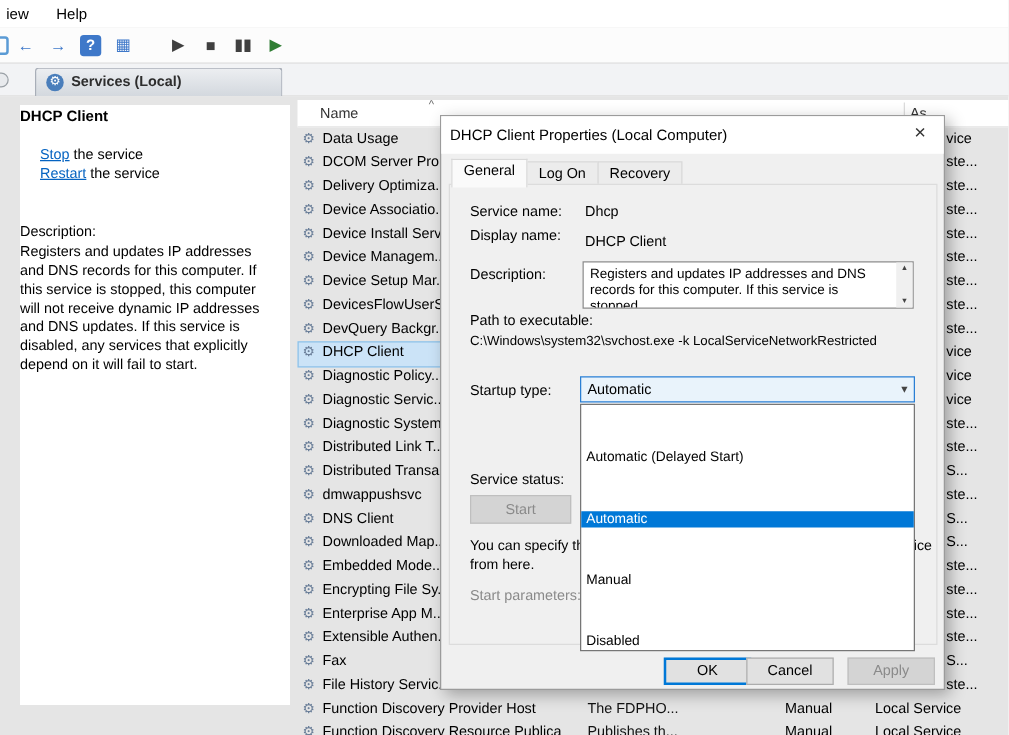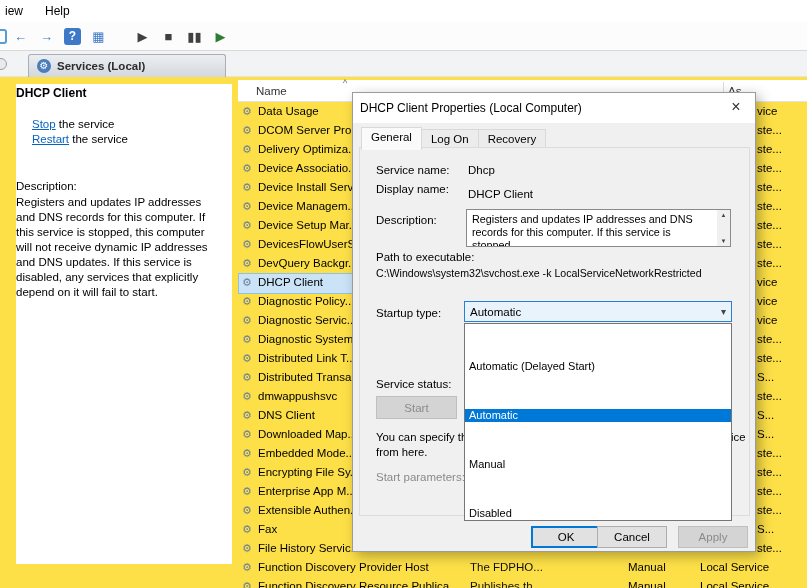--- a/index.html
+++ b/index.html
@@ -1,18 +1,18 @@
 <!DOCTYPE html>
 <html><head>
 <meta charset="utf-8">
 <style>
   * { margin:0; padding:0; box-sizing:border-box; }
   html,body { background:#fff; }
   body { font-family:"Liberation Sans","DejaVu Sans",sans-serif; }
-  #root { position:relative; width:807px; height:588px; background:#fde047; overflow:hidden; font-size:11.5px; color:#000; }
+  #root { position:relative; width:807px; height:588px; background:#e5e5e5; overflow:hidden; font-size:11.5px; color:#000; }
 
   
   .menubar { position:absolute; left:0; top:0; width:100%; height:22px; background:#fff; display:flex; align-items:center; gap:16px; padding-left:2px; font-size:12px; }
   .menu-item { padding:1px 3px; }
 
   
   .toolbar { position:absolute; left:0; top:22px; width:100%; height:29px; background:#fcfcfc; border-bottom:1px solid #d9d9d9; display:flex; align-items:center; padding-left:10px; gap:5px; }
   .tbicon { width:21px; height:21px; border:none; background:transparent; display:flex; align-items:center; justify-content:center; font-size:13px; font-weight:bold; border-radius:2px; cursor:default; font-family:inherit; }
   .tbicon:nth-of-type(5) { margin-left:18px; }
   .tbicon.boxed { width:17px; height:17px; margin:2px; border-radius:3px; font-size:12px; }

